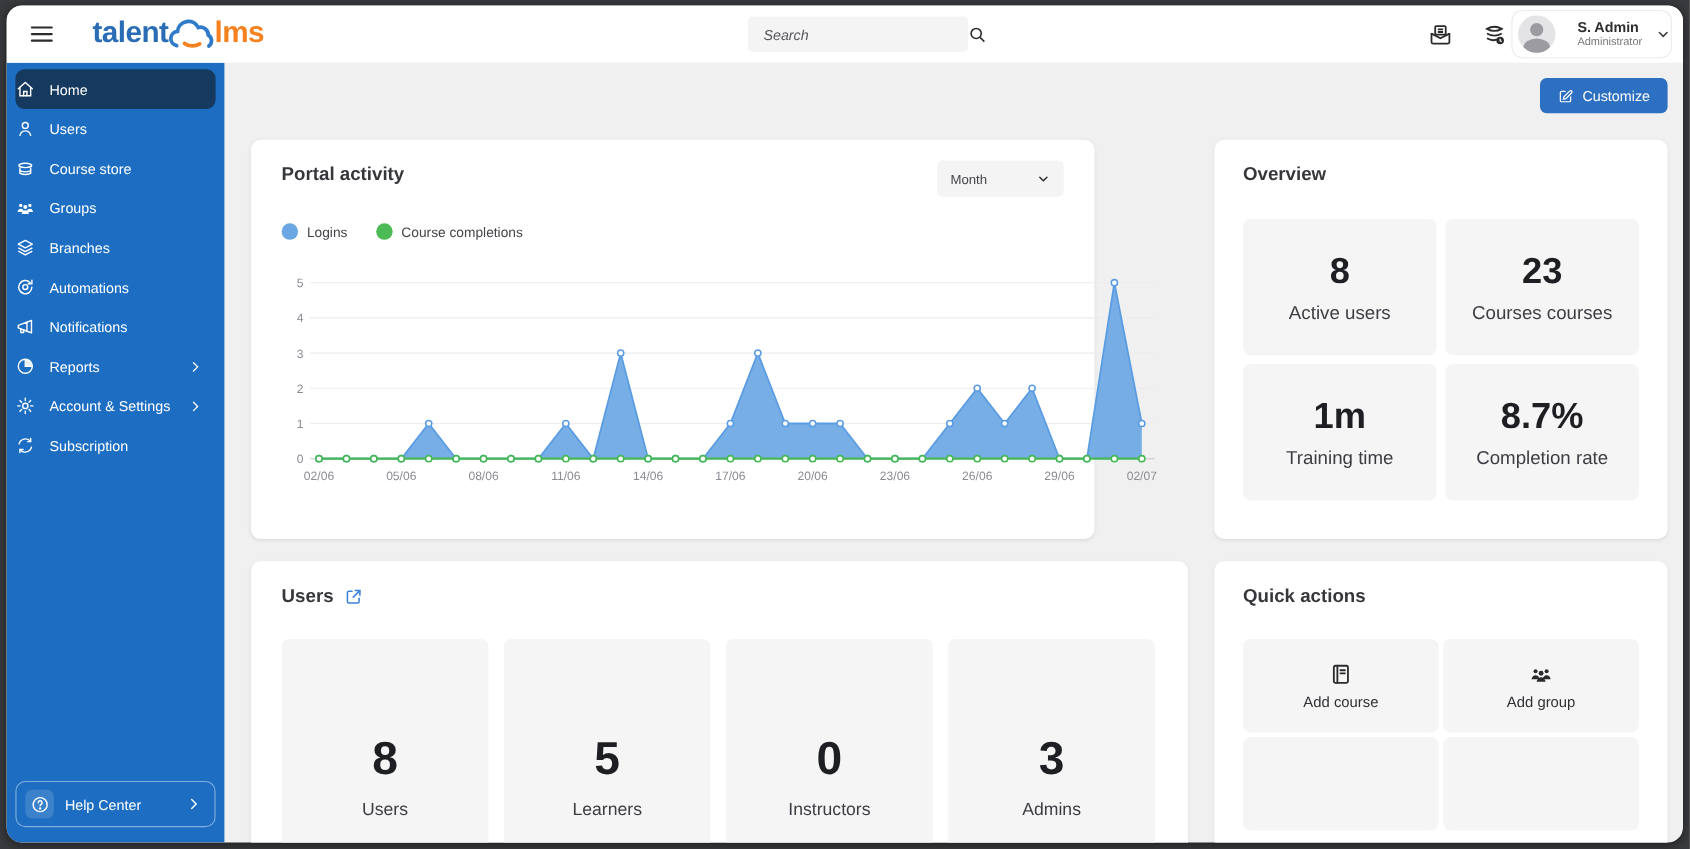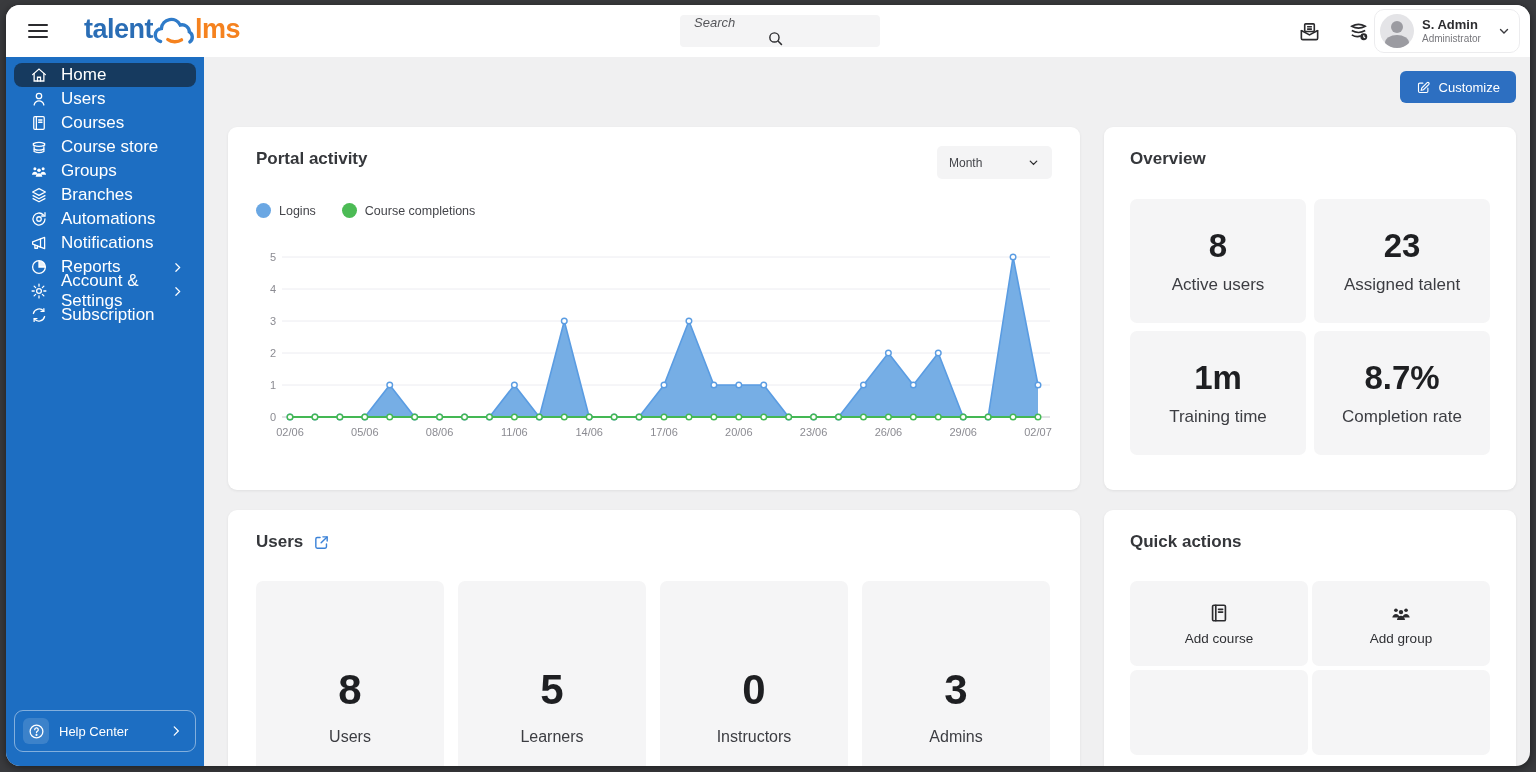--- a/index.html
+++ b/index.html
@@ -10,51 +10,51 @@
     box-shadow:0 2px 10px rgba(0,0,0,.5);
   }
   
   #header { position:absolute; left:0; top:0; width:100%; height:52px; background:#fff; z-index:5; display:flex; align-items:center; }
   .hamburger { margin-left:22px; width:20px; cursor:pointer; }
   .hamburger span { display:block; height:2px; background:#2b2b2e; margin:4px 0; border-radius:1px; }
   .logo { display:flex; margin-left:36px; font-weight:bold; font-size:27px; letter-spacing:-0.5px; }
   .logo .t1 { color:#2a6db5; }
   .logo .t2 { color:#f5821f; }
   .logo svg { margin:0 -4px 0 -2px; }
-  .search-wrap { position:absolute; left:674px; top:10px; width:200px; height:32px; background:#f4f4f5; border-radius:4px; display:flex; align-items:center;flex-direction:column; }
+  .search-wrap { position:absolute; left:674px; top:10px; width:200px; height:32px; background:#f4f4f5; border-radius:4px; display:flex; align-items:center; }
   .search-wrap input { flex:1; border:none; outline:none; background:transparent; font-style:italic; font-size:13px; color:#555; padding:0 8px 0 14px; font-family:"Liberation Sans", sans-serif; }
   .search-wrap input::placeholder { color:#55565a; font-style:italic; }
   .search-wrap .mag { margin-right:10px; display:flex; cursor:pointer; }
   .hdr-icons { position:absolute; right:160px; top:0; height:52px; display:flex; align-items:center; gap:26px; }
   .hdr-icons svg { cursor:pointer; }
-  .profile { position:absolute; right:10px; top:4px; width:146px; height:44px; background:#fff; border:1px solid #ececee; border-radius:10px; display:flex; align-items:center; cursor:pointer; }
+  .profile { position:absolute; right:10px; top:4px; width:146px; height:44px; background:#fff; border:1px solid #ececee; border-radius:10px; display:flex; align-items:center; cursor:pointer;gap:12px; }
   .avatar { width:34px; height:34px; border-radius:50%; background:#e4e4e7; margin-left:5px; overflow:hidden; position:relative; flex:none; }
   .avatar .head { position:absolute; left:11px; top:7px; width:12px; height:12px; border-radius:50%; background:#9b9ba1; }
   .avatar .bod { position:absolute; left:5px; top:21px; width:24px; height:16px; border-radius:50% 50% 0 0; background:#9b9ba1; }
   .pname { margin-left:8px; line-height:1.15; }
   .pname .nm { font-size:13px; font-weight:bold; color:#2d2d30; }
   .pname .rl { font-size:10px; color:#77777c; }
   .profile .chev { margin-left:auto; margin-right:8px; display:flex; }
   
   #sidebar { position:absolute; left:0; top:52px; width:198px; bottom:0; background:#1d6ec2; z-index:4; }
-  .nav-item { display:flex; align-items:center; height:24px; margin:0 8px; border-radius:8px; color:#fff; font-size:17px; cursor:pointer; padding-left:16px; }
+  .nav-item { display:flex; align-items:center; height:36px; margin:0 8px; border-radius:8px; color:#fff; font-size:13px; cursor:pointer; padding-left:0; }
   .nav-item:first-child { margin-top:6px; }
   .nav-item.active { background:#163a5f; }
   .nav-item .nicon { width:18px; height:18px; margin-right:13px; display:flex; align-items:center; justify-content:center; flex:none; }
   .nav-item .nlabel { flex:1; }
   .nav-item .nchev { margin-right:12px; display:flex; }
   .help-center { position:absolute; left:8px; right:8px; bottom:14px; height:42px; border:1px solid rgba(255,255,255,.45); border-radius:9px; display:flex; align-items:center; color:#fff; font-size:13px; cursor:pointer; }
   .help-center .hicon { width:26px; height:26px; background:rgba(255,255,255,.14); border-radius:6px; margin:0 10px 0 8px; display:flex; align-items:center; justify-content:center; }
   .help-center .nchev { margin-left:auto; margin-right:12px; display:flex; }
   
   #main { position:absolute; left:198px; top:52px; right:0; bottom:0; }
   .btn-customize { position:absolute; top:14px; right:14px; height:32px; background:#2d6fc1; color:#fff; border:none; border-radius:6px; font-size:13px; font-family:"Liberation Sans", sans-serif; display:flex; align-items:center; gap:8px; padding:0 16px; cursor:pointer; }
   .card { position:absolute; background:#fff; border-radius:9px; box-shadow:0 1px 3px rgba(0,0,0,.07); }
   .card-title { font-size:17px; font-weight:bold; color:#35373b; }
-  #card-activity { left:24px; top:70px; width:852px; height:363px; padding:22px 28px; }
+  #card-activity { left:24px; top:70px; width:767px; height:363px; padding:22px 28px; }
   .period-select { position:absolute; top:19px; right:28px; width:115px; height:33px; background:#f4f4f5; border-radius:5px; display:flex; align-items:center; font-size:12px; color:#44454a; padding:0 12px; cursor:pointer;justify-content:space-between; }
   .period-select .pchev { margin-left:auto; display:flex; }
   .legend { position:absolute; left:28px; top:76px; display:flex; gap:26px; align-items:center; }
   .legend .litem { display:flex; align-items:center; gap:8px; font-size:12.5px; color:#44454a; }
   .legend .dot { width:15px; height:15px; border-radius:50%; }
   #activity-chart { position:absolute; left:28px; top:116px; }
   #card-overview { left:900px; top:70px; width:412px; height:363px; padding:22px 26px; }
   .ov-grid { position:absolute; left:26px; top:72px; display:grid; grid-template-columns:176px 176px; gap:8px; }
   .stat-tile { background:#f5f5f6; border-radius:7px; display:flex; flex-direction:column; align-items:center; justify-content:center; }
   .ov-grid .stat-tile { width:176px; height:124px; }
@@ -145,30 +145,20 @@
       <span class="nlabel">Home</span>
     </div>
     <div class="nav-item">
       <span class="nicon">
           <svg width="18" height="18" viewBox="0 0 24 24" fill="none" stroke="#fff" stroke-width="1.7" stroke-linecap="round">
             <circle cx="12" cy="8" r="3.6"></circle>
             <path d="M5.5 20 c.9-3.6 3.5-5.4 6.5-5.4 s5.6 1.8 6.5 5.4"></path>
           </svg>
         </span>
       <span class="nlabel">Users</span>
-    </div>
-    <div class="nav-item">
-      <span class="nicon">
-          <svg width="18" height="18" viewBox="0 0 24 24" fill="none" stroke="#fff" stroke-width="1.7" stroke-linecap="round">
-            <rect x="5" y="3.5" width="14" height="17" rx="1.5"></rect>
-            <path d="M8.5 3.5 V20.5"></path>
-            <path d="M11.5 8 h4.5 M11.5 11 h4.5"></path>
-          </svg>
-        </span>
-      <span class="nlabel">Courses</span>
     </div>
     <div class="nav-item">
       <span class="nicon">
           <svg width="18" height="18" viewBox="0 0 24 24" fill="none" stroke="#fff" stroke-width="1.7" stroke-linecap="round">
             <path d="M4.5 7.5 q7.5-3.4 15 0 v2 q-7.5 3.4-15 0z"></path>
             <path d="M5.5 11.5 V18 q6.5 3 13 0 V11.5"></path>
             <path d="M5.5 14.8 q6.5 3 13 0"></path>
           </svg>
         </span>
       <span class="nlabel">Course store</span>
@@ -394,21 +384,21 @@
 
     <div class="card" id="card-overview">
       <div class="card-title">Overview</div>
       <div class="ov-grid">
         <div class="stat-tile">
           <div class="stat-val">8</div>
           <div class="stat-lbl">Active users</div>
         </div>
         <div class="stat-tile">
           <div class="stat-val">23</div>
-          <div class="stat-lbl">Assigned talent</div>
+          <div class="stat-lbl">Courses courses</div>
         </div>
         <div class="stat-tile">
           <div class="stat-val">1m</div>
           <div class="stat-lbl">Training time</div>
         </div>
         <div class="stat-tile">
           <div class="stat-val">8.7%</div>
           <div class="stat-lbl">Completion rate</div>
         </div>
       </div>

